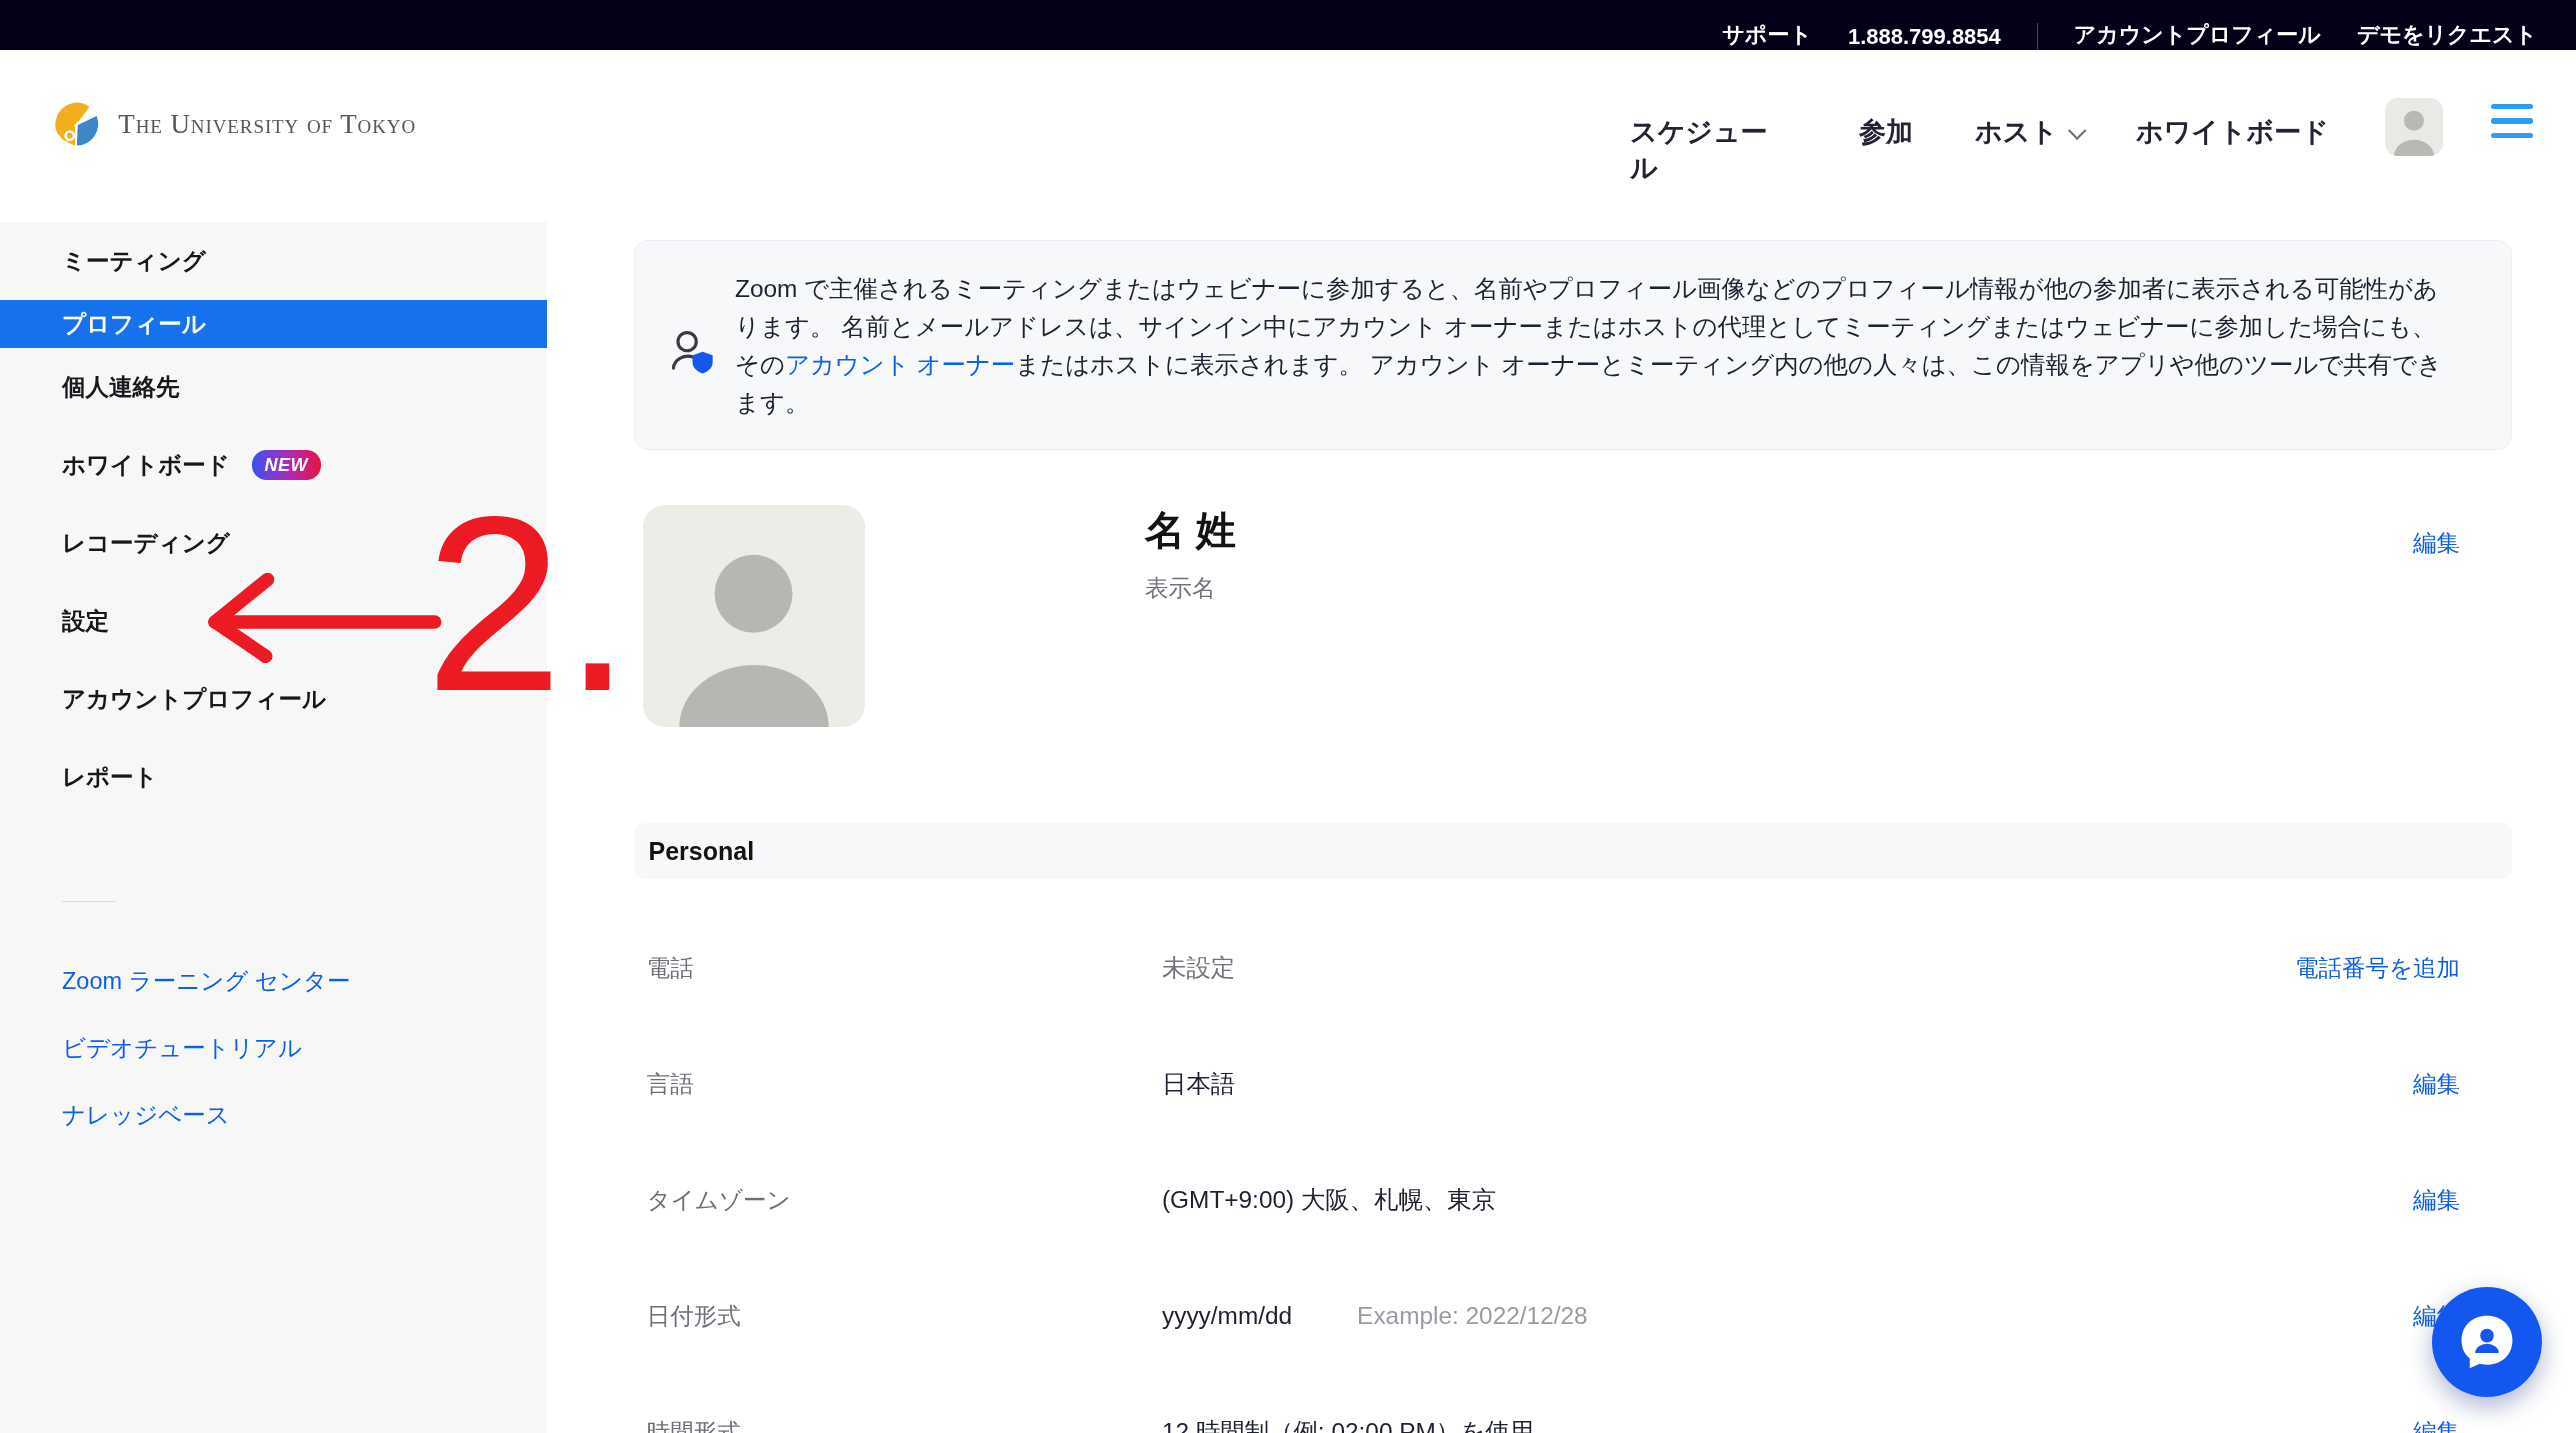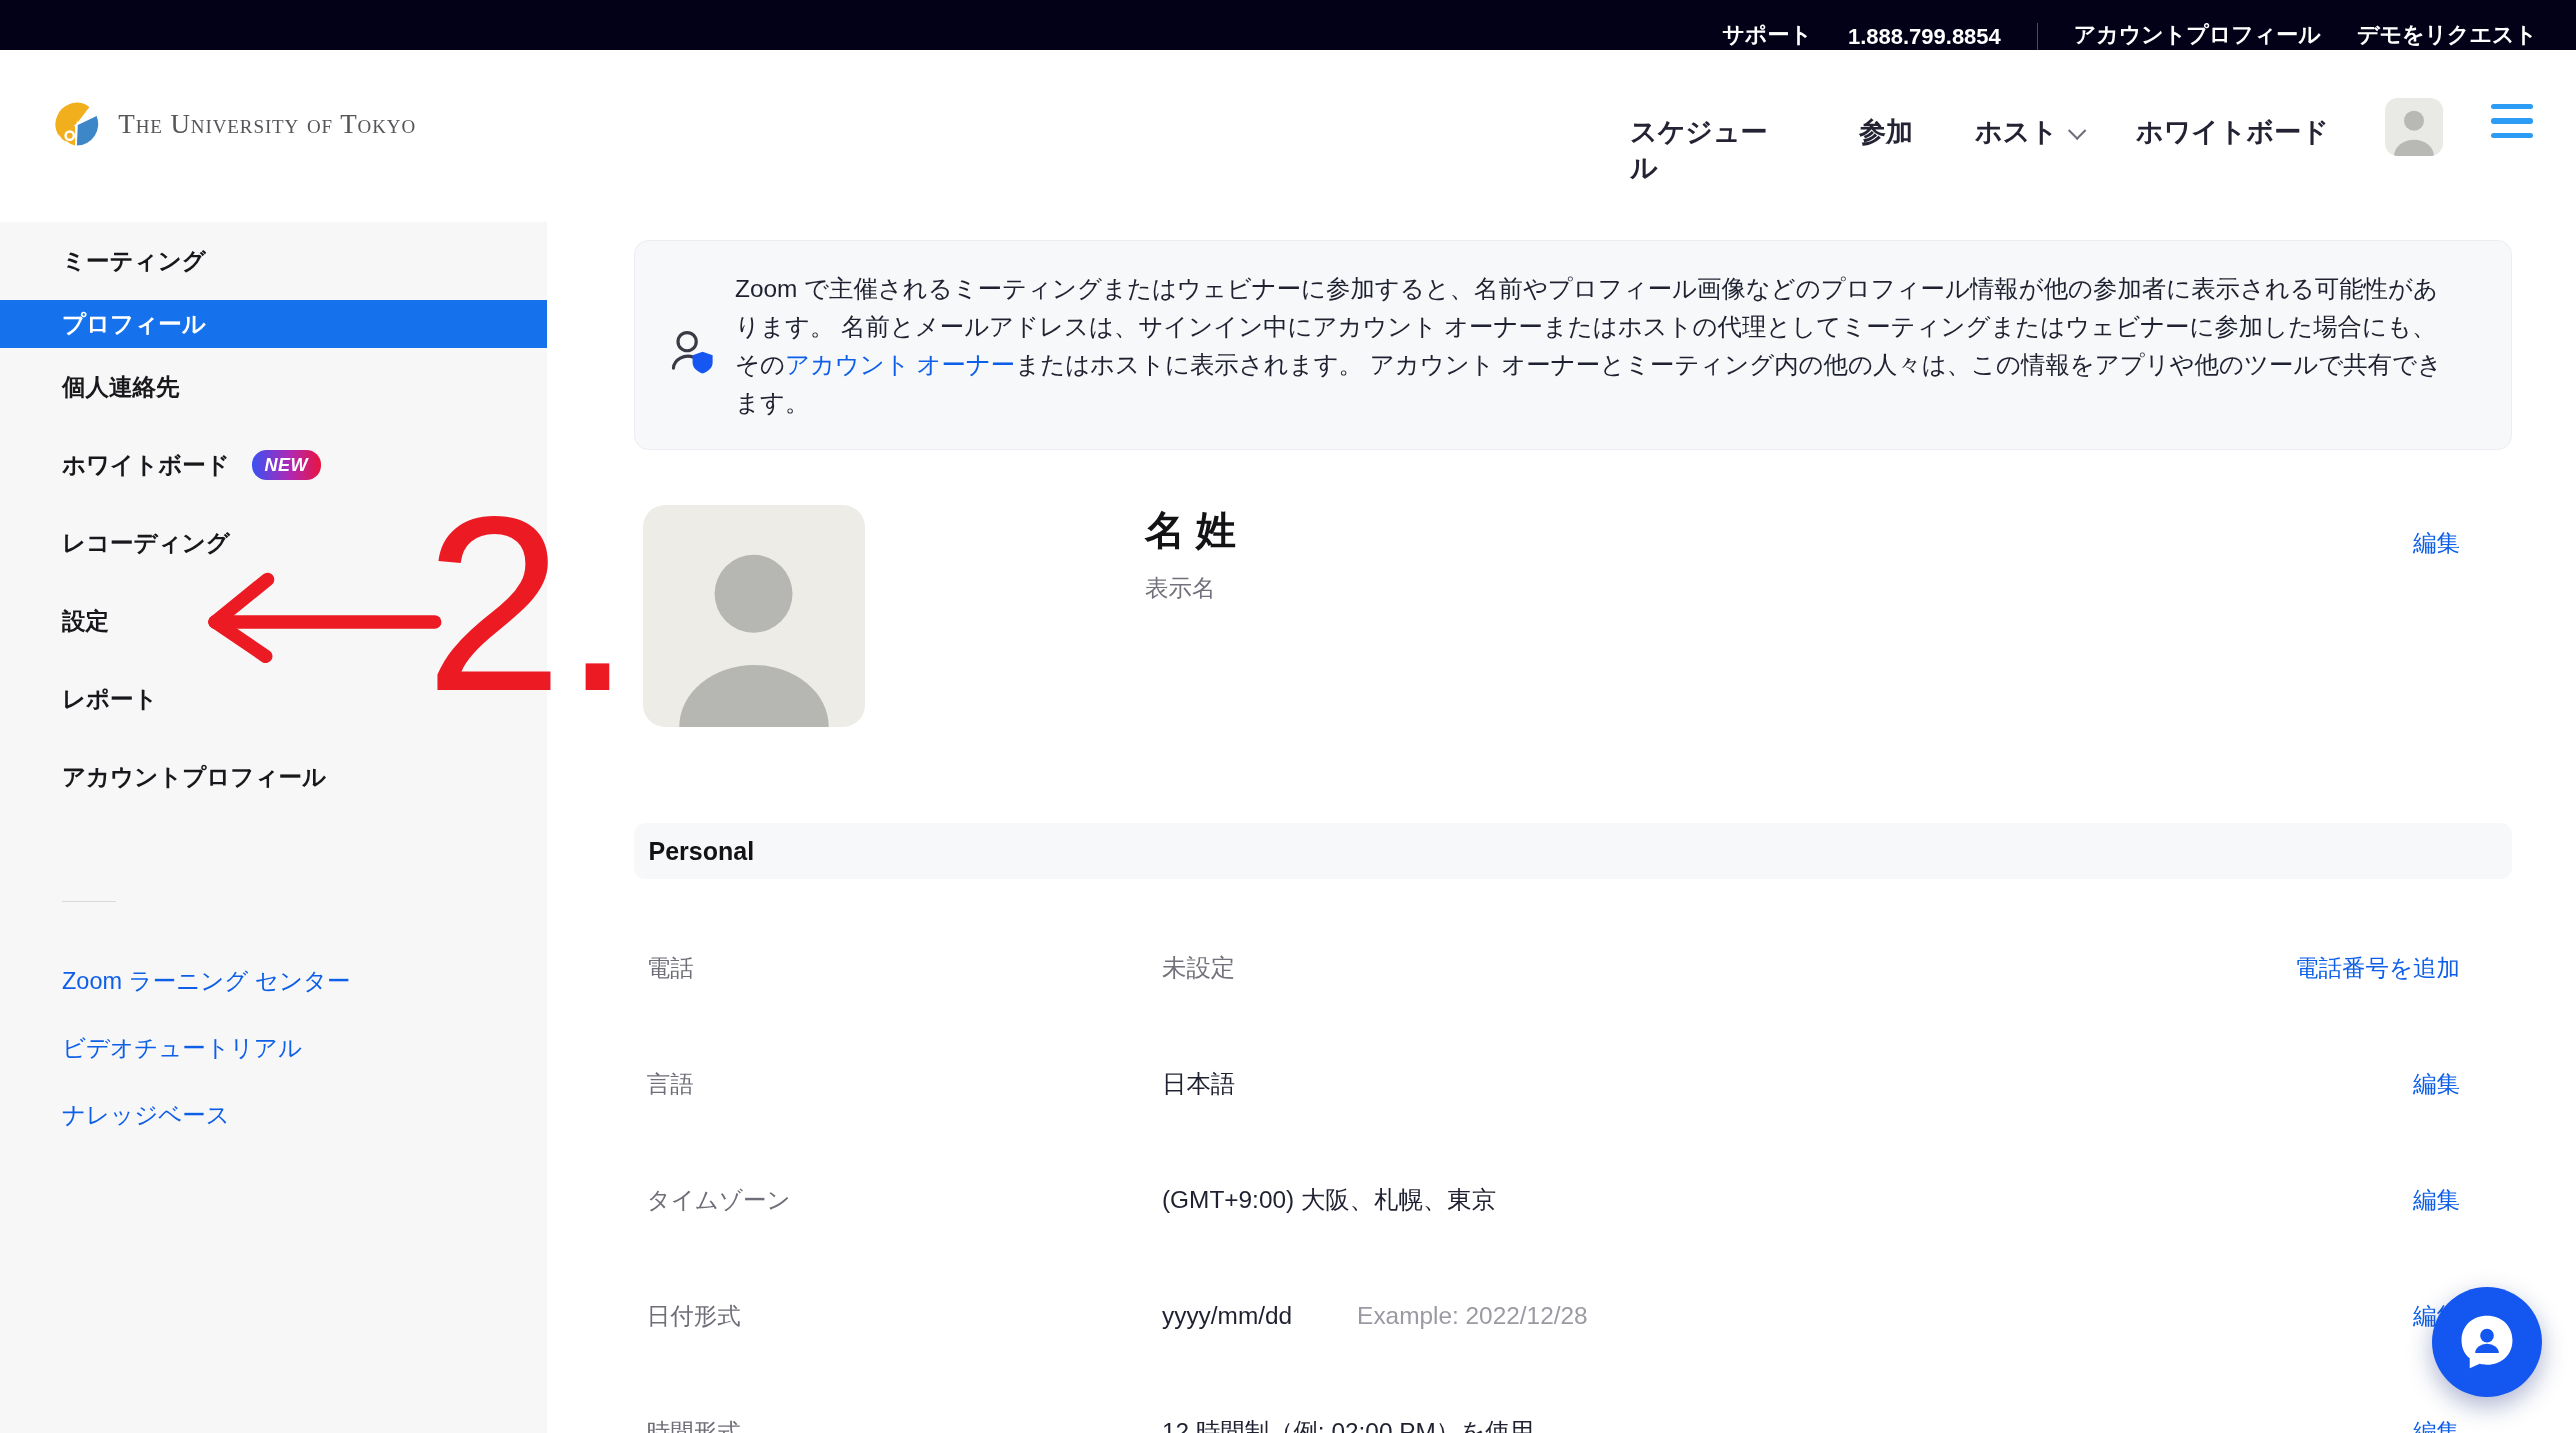--- a/index.html
+++ b/index.html
@@ -138,24 +138,24 @@
     <span>ホワイトボード</span>
     <span class="badge-new">NEW</span>
   </div>
   <div class="side-item">
     <span>レコーディング</span>
   </div>
   <div class="side-item">
     <span>設定</span>
   </div>
   <div class="side-item">
+    <span>アカウントプロフィール</span>
+  </div>
+  <div class="side-item">
     <span>レポート</span>
-  </div>
-  <div class="side-item">
-    <span>アカウントプロフィール</span>
   </div>
 
   <div class="side-divider"></div>
 
   <div class="side-link">Zoom ラーニング センター</div>
   <div class="side-link">ビデオチュートリアル</div>
   <div class="side-link">ナレッジベース</div>
 </div>
 
 <div class="main">

